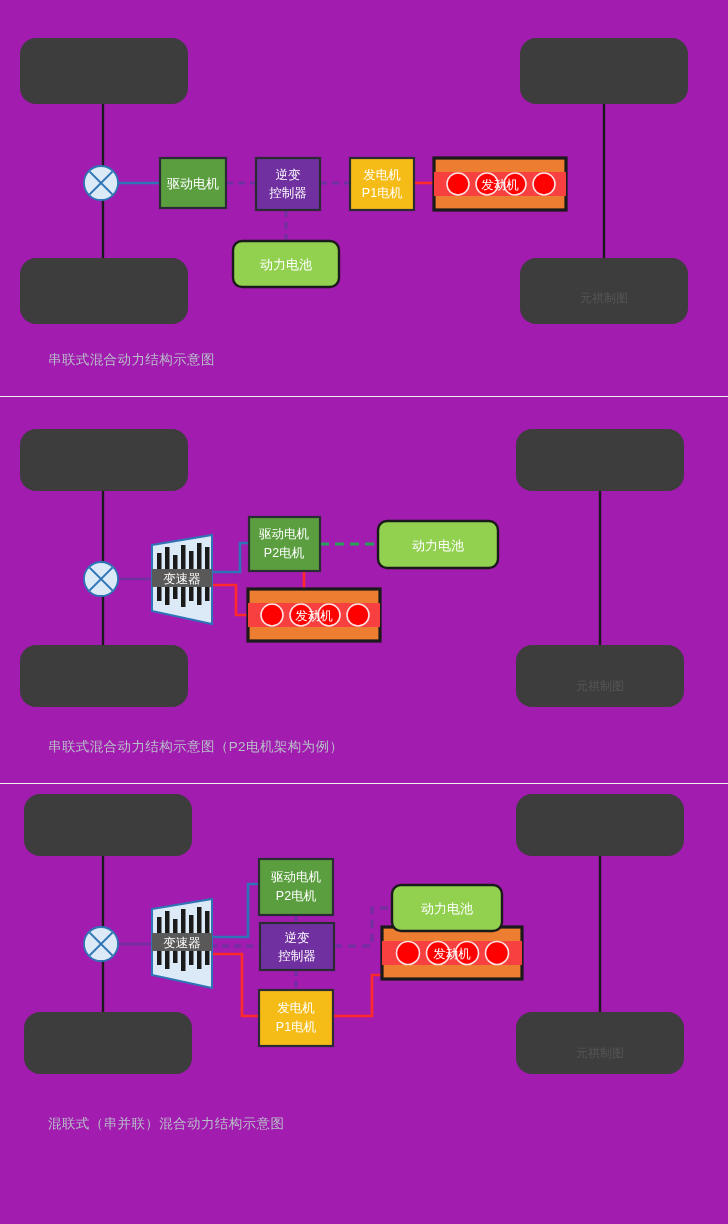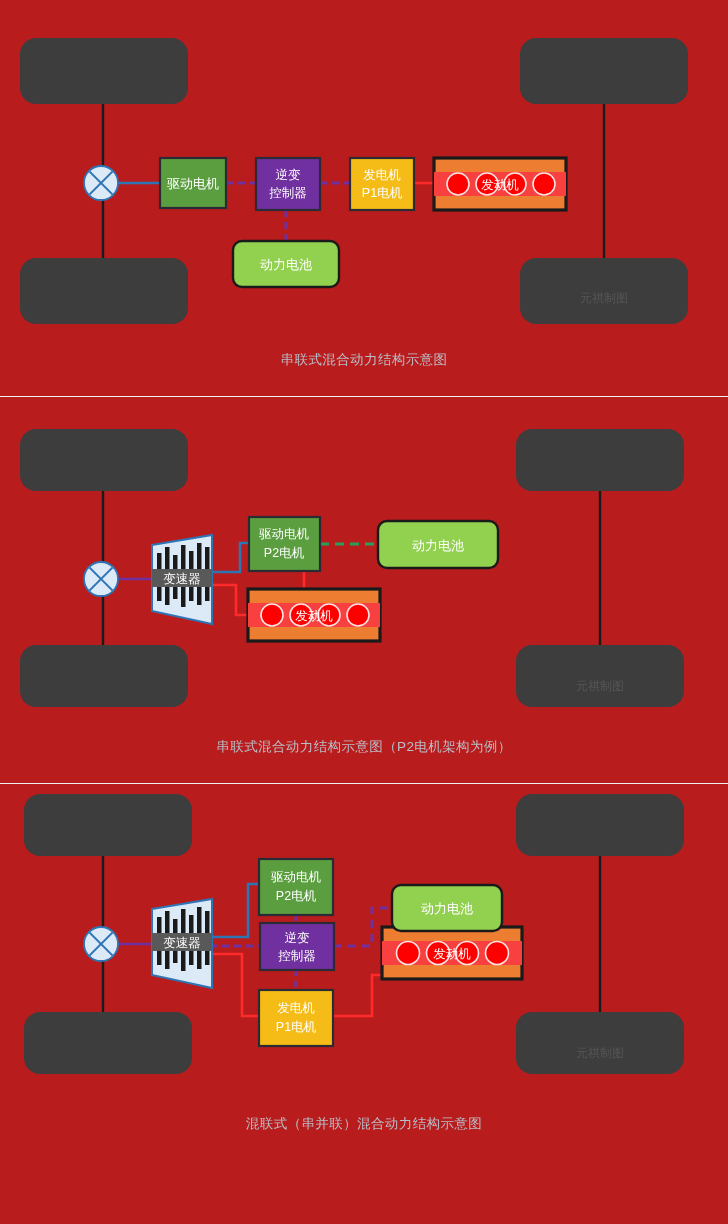--- a/index.html
+++ b/index.html
@@ -5,37 +5,38 @@
   * { box-sizing: border-box; }
   html, body {
     margin: 0; padding: 0;
     width: 728px;
     background: #ffffff;
     font-family: "Liberation Sans", "DejaVu Sans", sans-serif;
   }
   #page {
     width: 728px;
     min-height: 1224px;
-    background: #b91c1c;
+    background: #a21caf;
     position: relative;
     overflow: hidden;
   }
   .figure {
     position: relative;
     width: 728px;
   }
   .fig-svg { display: block; }
   .caption {
-    text-align: center;
+    text-align: left;
     color: #b9bfc9;
     font-size: 13.5px;
     letter-spacing: 0.4px;
     line-height: 1.2;
     padding-top: 2px;
     white-space: nowrap;
+    padding-left: 48px;
   }
   .divider {
     width: 728px;
     height: 1px;
     background: #f0f0f0;
     margin: 0;
     border: 0;
   }
   
   text { font-family: "Liberation Sans", "DejaVu Sans", sans-serif; }

